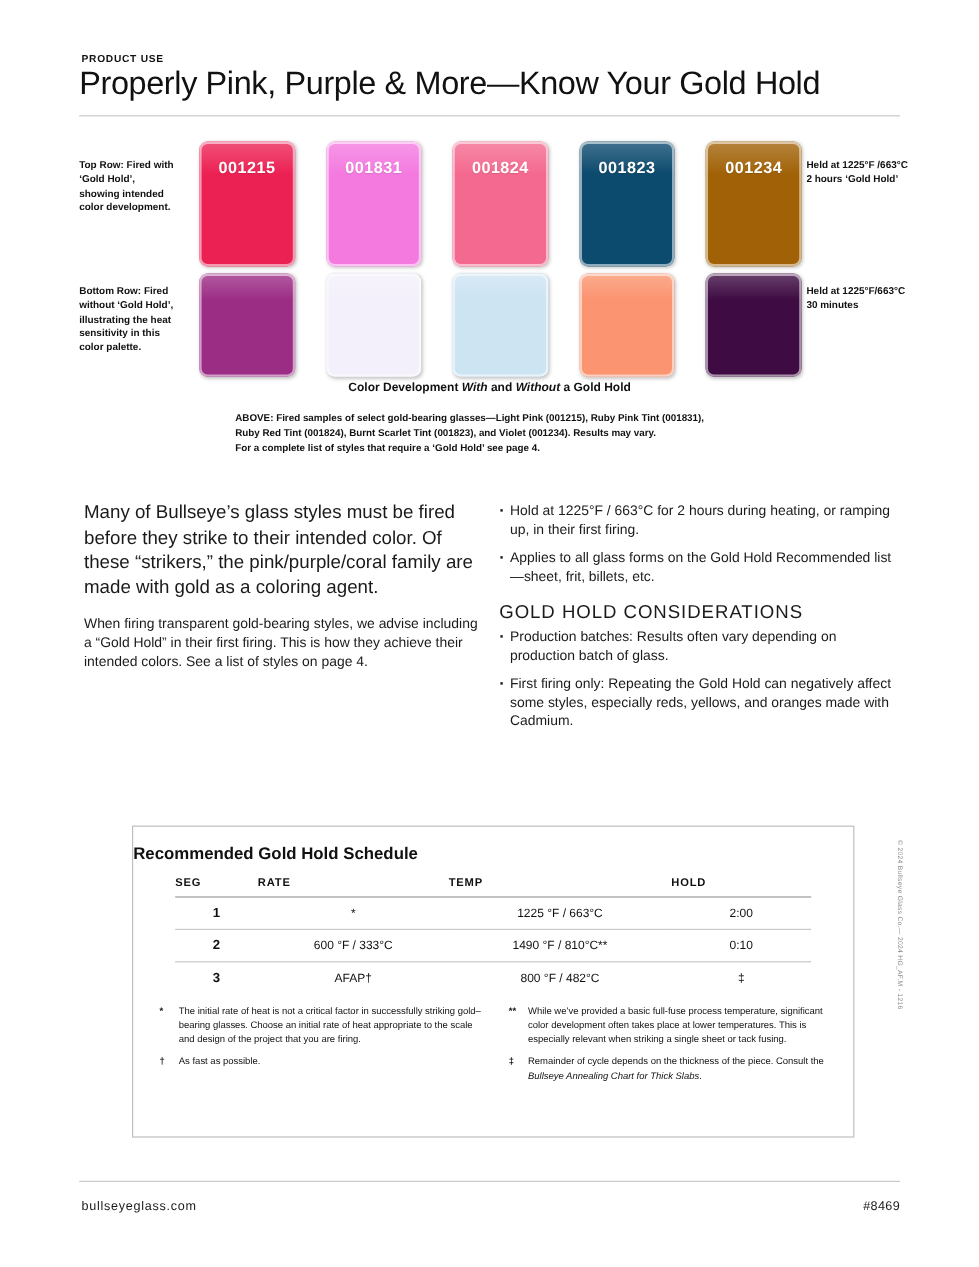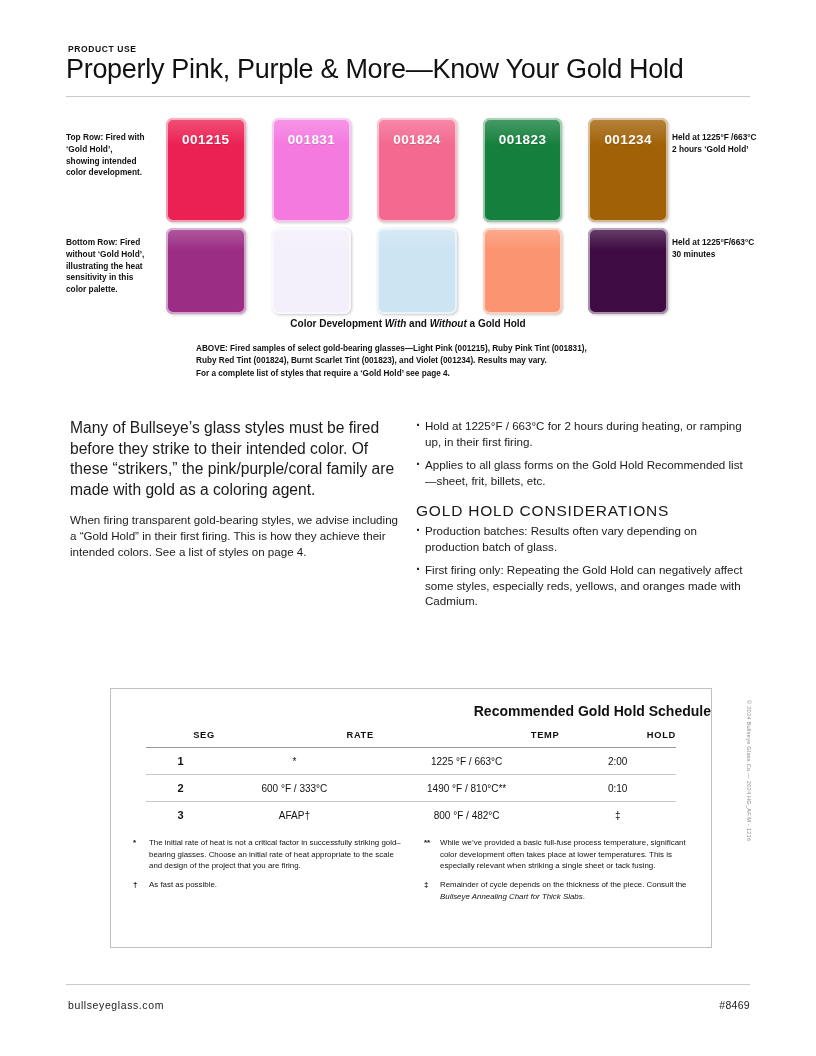--- a/index.html
+++ b/index.html
@@ -109,29 +109,29 @@
     content: '·'; position: absolute; left: 0px; top: -2px;
     font-size: 14px; font-weight: bold; color: #1a1a1a;
   }
 
   
   .panel {
     position: absolute; left: 110px; top: 688px; width: 602px; height: 260px;
     border: 1px solid #bfbfbf; background: #fff;
   }
   .panel-title {
-    text-align: right; font-size: 14px; font-weight: bold; color: #111;
+    text-align: left; font-size: 14px; font-weight: bold; color: #111;
     margin-top: 14px;
   }
   table.sched {
     width: 530px; margin: 8px auto 0 auto; border-collapse: collapse;
   }
   table.sched th {
     font-size: 9.3px; font-weight: bold; letter-spacing: 0.7px; color: #111;
-    padding: 3px 0 7px 0; border-bottom: 1px solid #9a9a9a; text-align: right;
+    padding: 3px 0 7px 0; border-bottom: 1px solid #9a9a9a; text-align: left;
   }
   table.sched td {
     font-size: 10px; color: #111; padding: 7px 0 7px 0; text-align: center;
     border-bottom: 1px solid #c8c8c8; font-weight: normal;
   }
   table.sched td.seg { font-weight: bold; font-size: 11px; }
   table.sched tr:last-child td { border-bottom: none; }
   table.sched col.c1 { width: 13%; }
   table.sched col.c2 { width: 30%; }
   table.sched col.c3 { width: 35%; }
@@ -204,21 +204,21 @@
           </div>
           <div class="chip bot" style="background: rgb(243, 240, 251);"></div>
         </div>
         <div class="col">
           <div class="chip top" style="background: rgb(244, 105, 143);">
             <div class="chip-label">001824</div>
           </div>
           <div class="chip bot" style="background: rgb(205, 228, 243);"></div>
         </div>
         <div class="col">
-          <div class="chip top" style="background: #15803d;">
+          <div class="chip top" style="background: #0c4a6e;">
             <div class="chip-label">001823</div>
           </div>
           <div class="chip bot" style="background: rgb(251, 148, 112);"></div>
         </div>
         <div class="col">
           <div class="chip top" style="background: #a16207;">
             <div class="chip-label">001234</div>
           </div>
           <div class="chip bot" style="background: rgb(62, 11, 66);"></div>
         </div>

